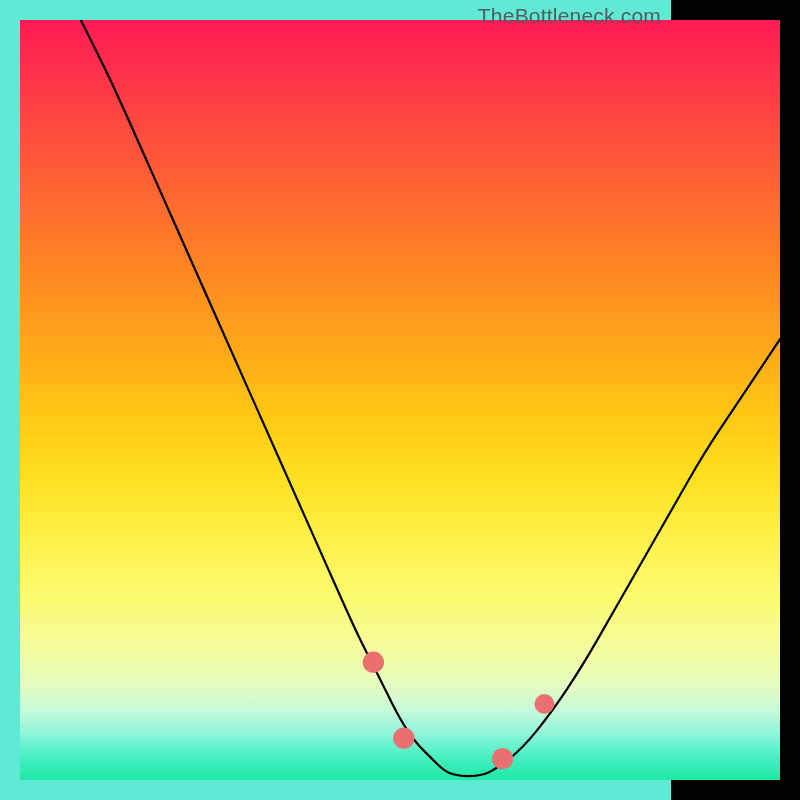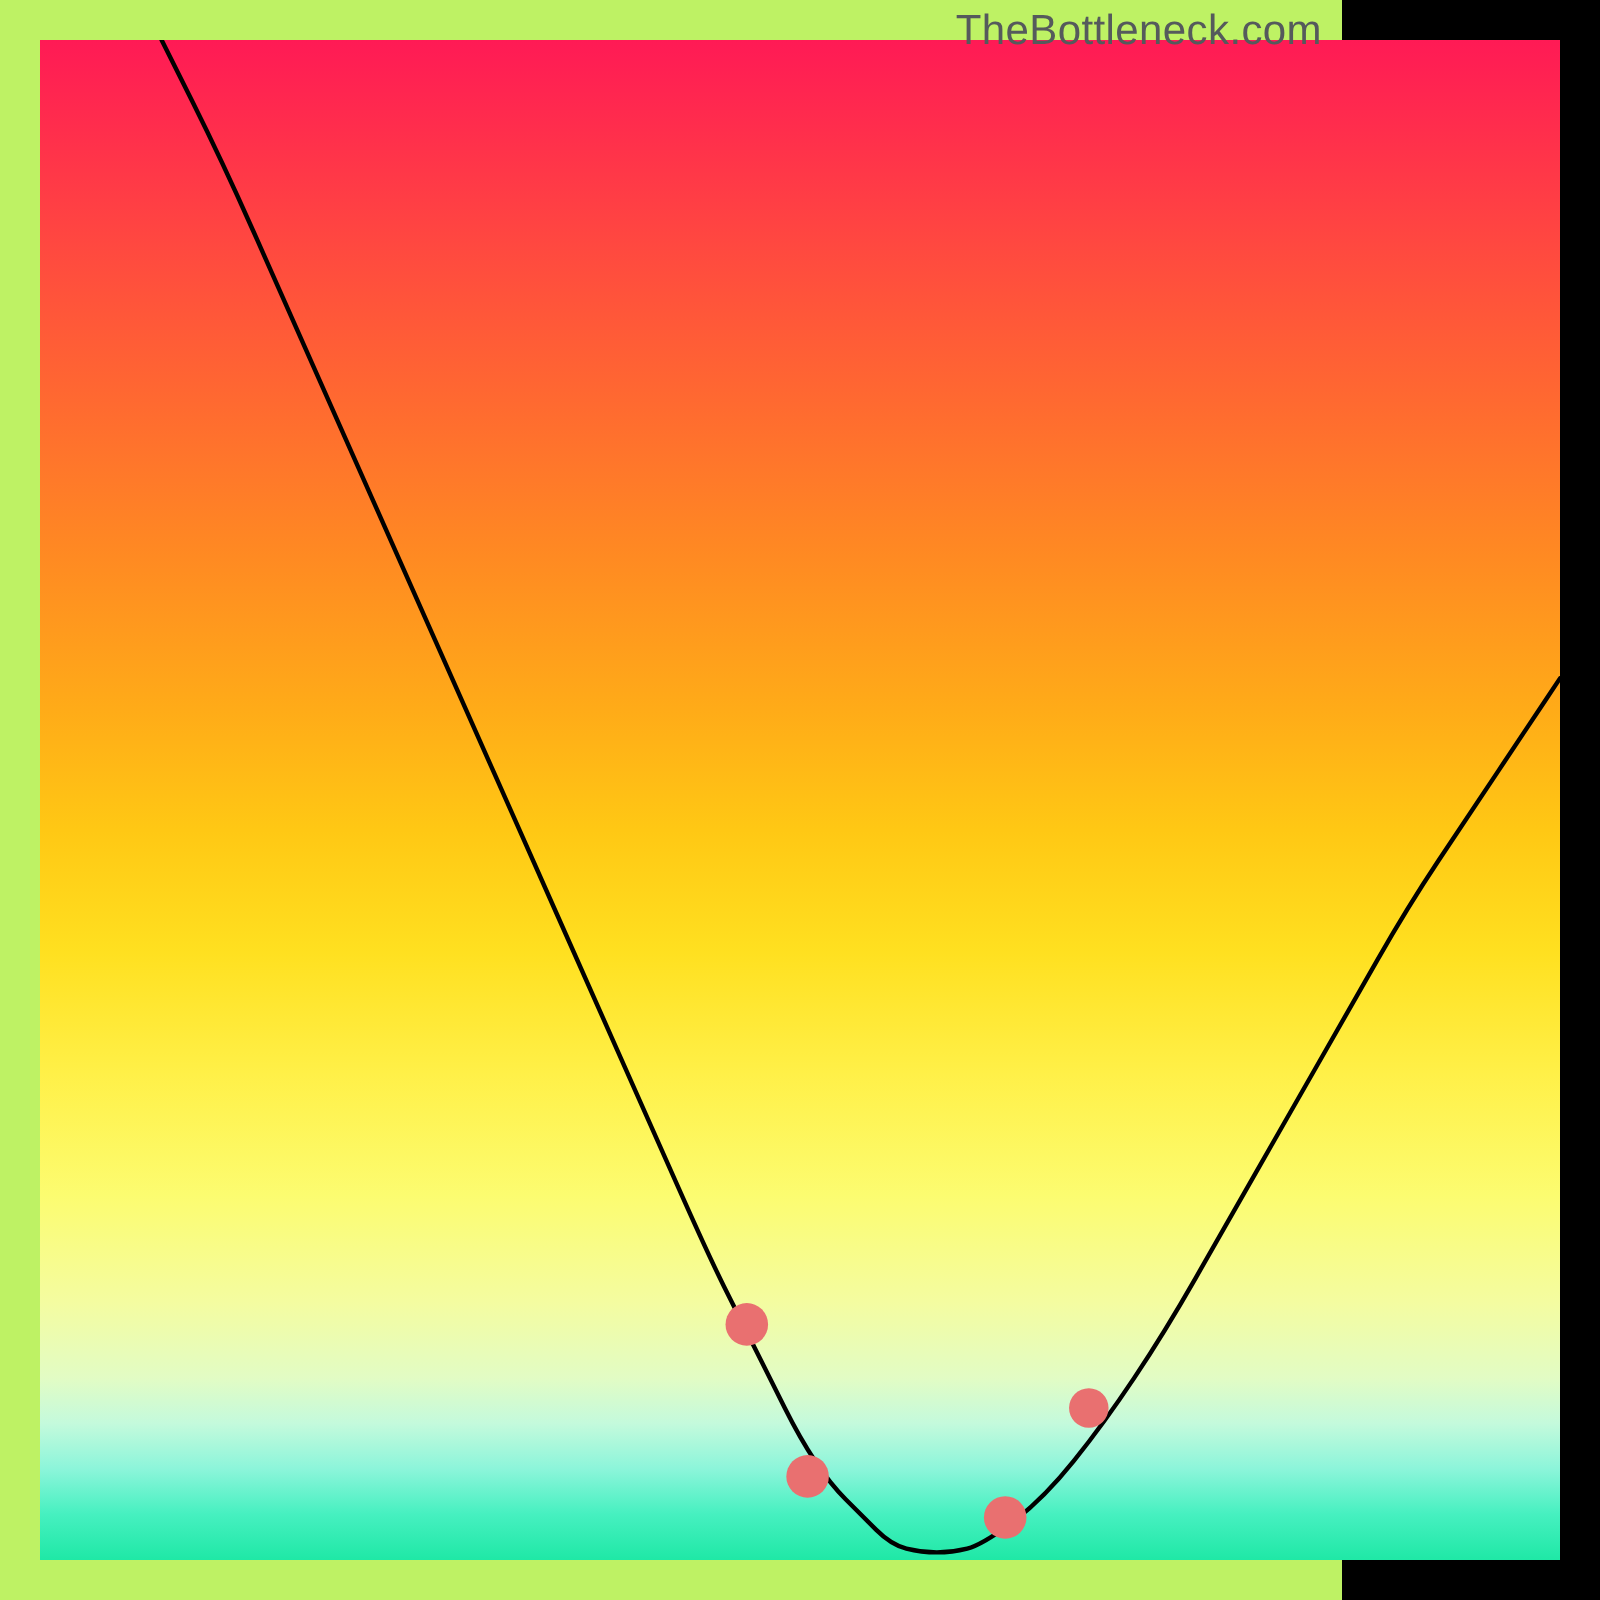--- a/index.html
+++ b/index.html
@@ -1,21 +1,21 @@
 <!DOCTYPE html>
 <html><head>
 <meta charset="utf-8">
 <style>
   * { margin: 0; padding: 0; box-sizing: border-box; }
   html, body { width: 800px; height: 800px; overflow: hidden; background: #000; }
   .frame {
     position: relative;
     width: 671px;
     height: 800px;
-    background: #bef264;
+    background: #5eead4;
   }
   .plot-area {
     position: absolute;
     left: 20px;
     top: 20px;
     width: 760px;
     height: 760px;
     overflow: hidden;
   }
   .gradient-bg {

